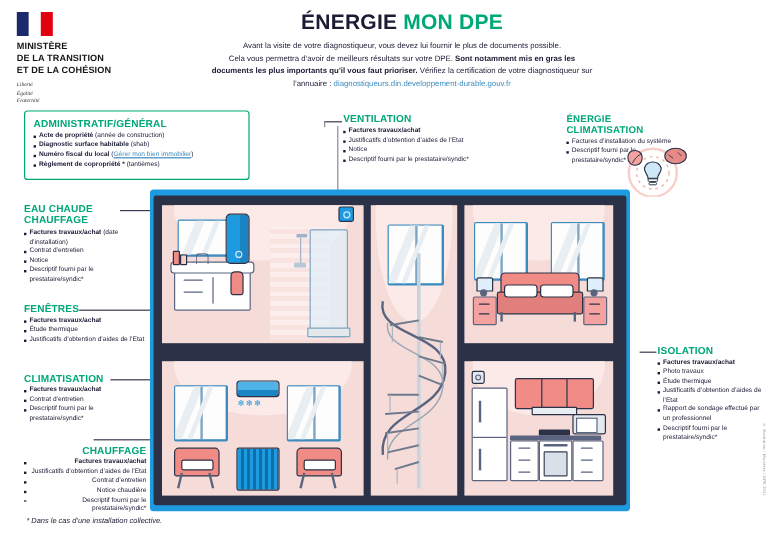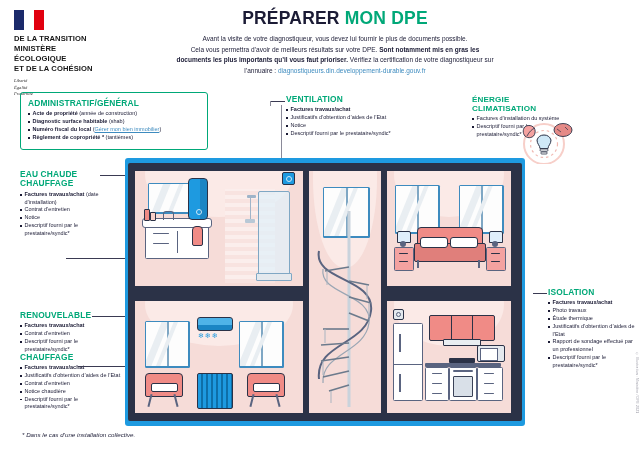--- a/index.html
+++ b/index.html
@@ -75,35 +75,34 @@
 
 <div class="root">
 
   <div class="logo">
     <div class="flag">
       <i class="b"></i>
         <i class="w"></i>
         <i class="r"></i>
     </div>
     <div class="logo-title">
+      <div>Ministère</div>
       <div>de la transition</div>
-      <div>Ministère</div>
-      <div>écologique</div>
       <div>et de la cohésion</div>
     </div>
     <div class="motto">
       <div>Liberté</div>
       <div>Égalité</div>
       <div>Fraternité</div>
     </div>
   </div>
 
   <div class="head">
     <div class="h-title">
-      <span>PRÉPARER</span>
+      <span>ÉNERGIE</span>
       <span class="grn">MON DPE</span>
     </div>
     <div class="h-sub">
       <span>Avant la visite de votre diagnostiqueur, vous devez lui fournir le plus de documents possible.</span><br>
       <span>Cela vous permettra d’avoir de meilleurs résultats sur votre DPE. </span><b>Sont notamment mis en gras les</b><br>
       <b>documents les plus importants qu’il vous faut prioriser.</b><span> Vérifiez la certification de votre diagnostiqueur sur</span><br>
       <span>l’annuaire : </span><a href="#">diagnostiqueurs.din.developpement-durable.gouv.fr</a>
     </div>
   </div>
 
@@ -156,33 +155,41 @@
     <h3>EAU CHAUDE CHAUFFAGE</h3>
     <ul>
       <li><b>Factures travaux/achat</b><span> (date d’installation)</span></li>
       <li><span>Contrat d’entretien</span></li>
       <li><span>Notice</span></li>
       <li><span>Descriptif fourni par le prestataire/syndic*</span></li>
     </ul>
   </div>
   <div class="lead" style="left:100px;top:175px;width:60px;"></div>
 
+  <div class="sec" style="left:20px;top:253px;width:102px;">
+    <h3>FENÊTRES</h3>
+    <ul>
+      <li><b>Factures travaux/achat</b></li>
+      <li><span>Étude thermique</span></li>
+      <li><span>Justificatifs d’obtention d’aides de l’Etat</span></li>
+    </ul>
+  </div>
   <div class="lead" style="left:66px;top:258px;width:95px;"></div>
 
   <div class="sec" style="left:20px;top:311px;width:102px;">
-    <h3>RENOUVELABLE</h3>
+    <h3>CLIMATISATION</h3>
     <ul>
       <li><b>Factures travaux/achat</b></li>
       <li><span>Contrat d’entretien</span></li>
       <li><span>Descriptif fourni par le prestataire/syndic*</span></li>
     </ul>
   </div>
   <div class="lead" style="left:92px;top:316px;width:70px;"></div>
 
-  <div class="sec" style="left:20px;top:353px;width:102px;">
+  <div class="sec" style="left:20px;top:371px;width:102px;text-align:right;">
     <h3>CHAUFFAGE</h3>
     <ul>
       <li><b>Factures travaux/achat</b></li>
       <li><span>Justificatifs d’obtention d’aides de l’Etat</span></li>
       <li><span>Contrat d’entretien</span></li>
       <li><span>Notice chaudière</span></li>
       <li><span>Descriptif fourni par le prestataire/syndic*</span></li>
     </ul>
   </div>
   <div class="lead" style="left:78px;top:366px;width:84px;"></div>

